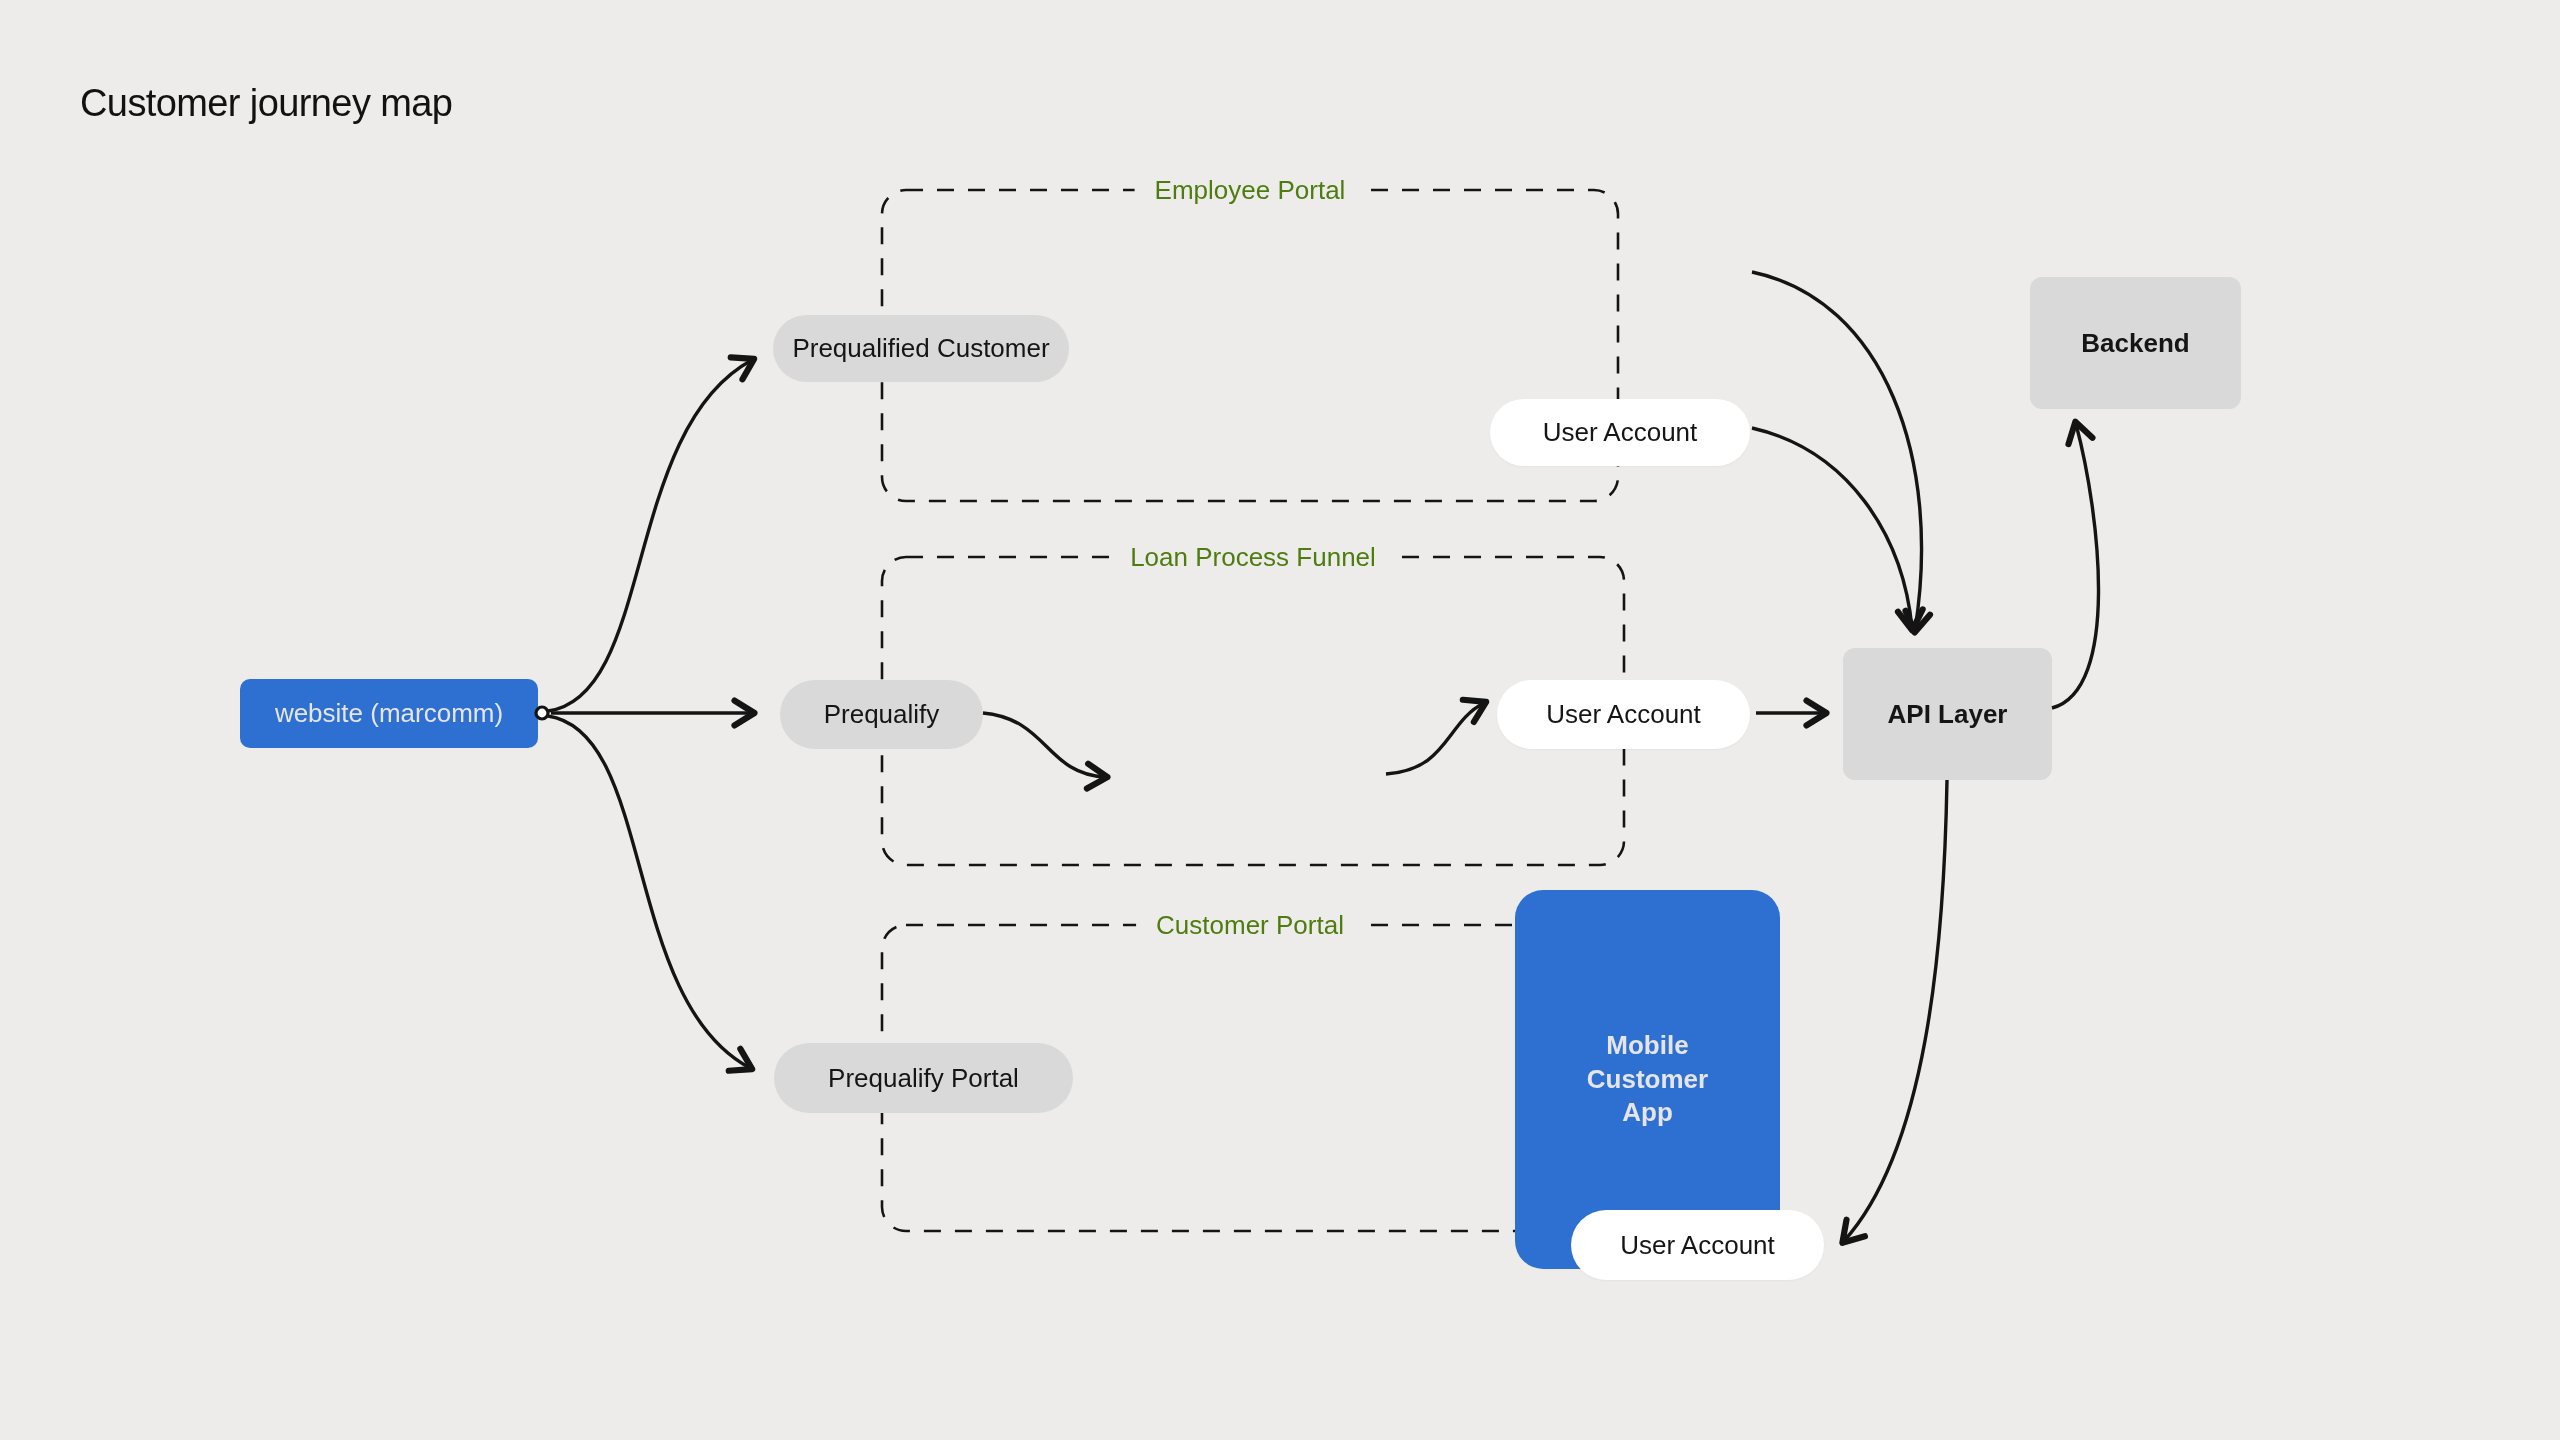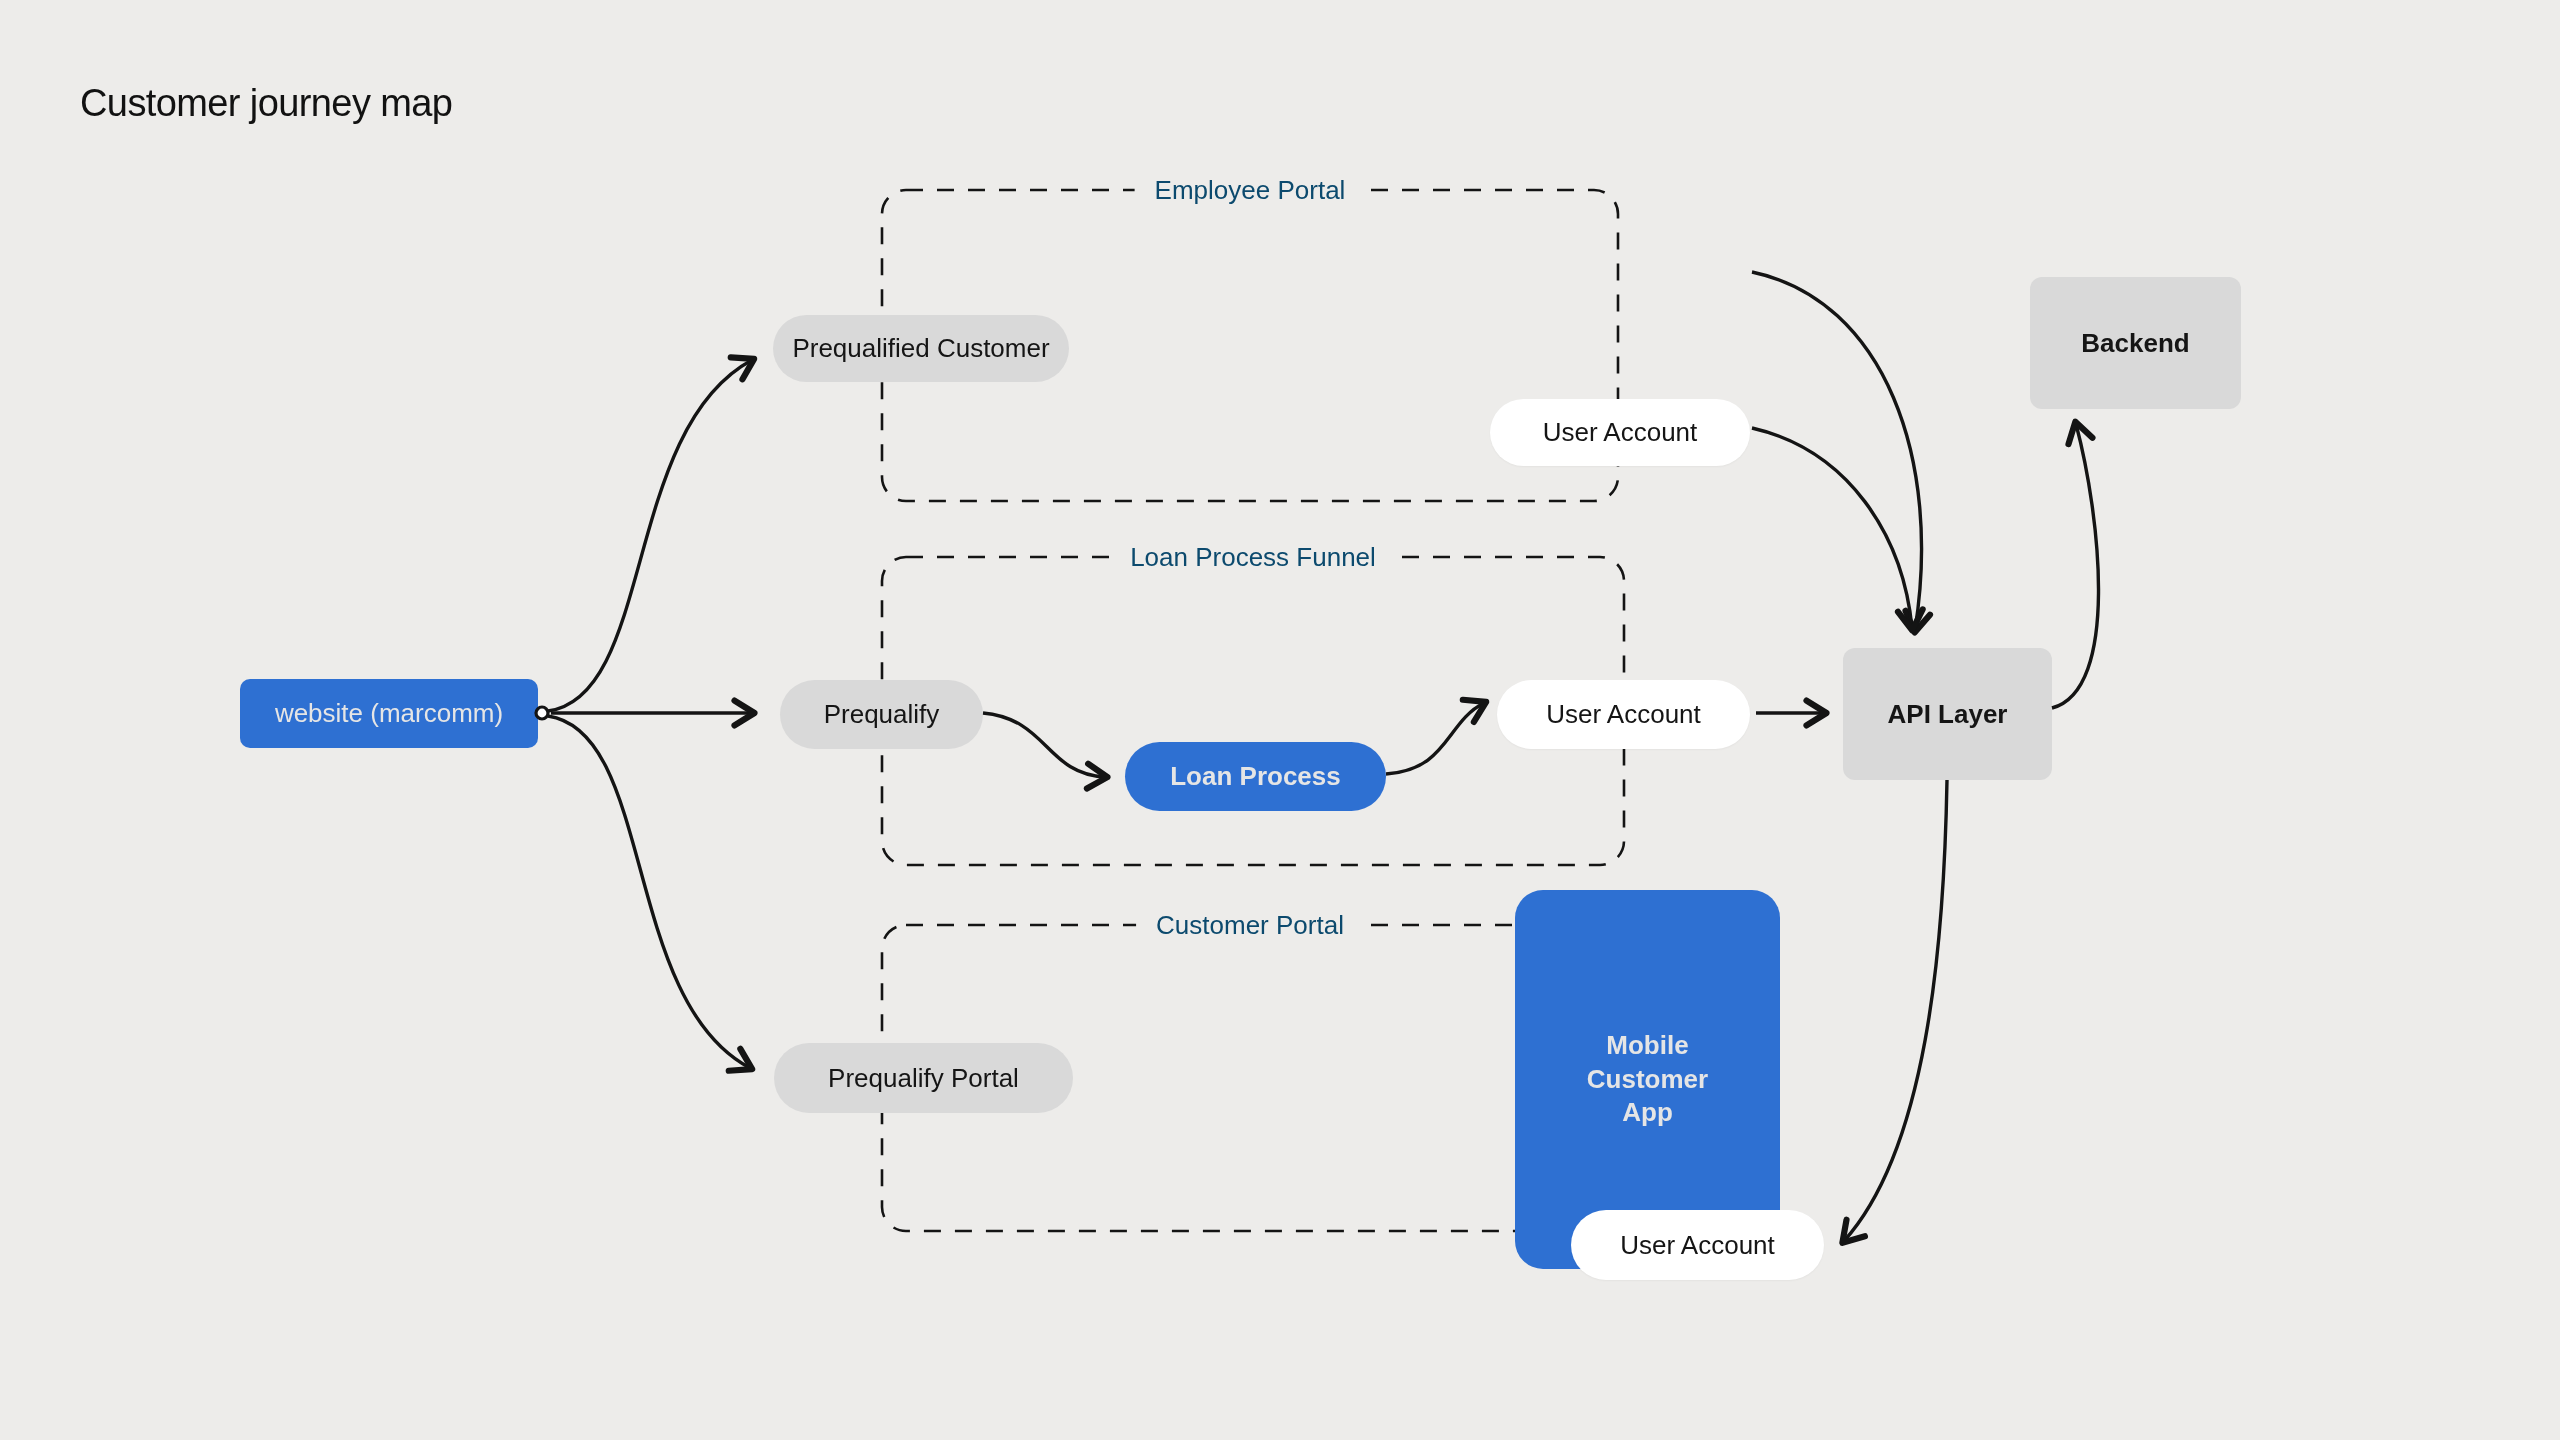--- a/index.html
+++ b/index.html
@@ -30,21 +30,21 @@
     font-size:38px;font-weight:500;letter-spacing:-.6px;color:#121212;
     z-index:2;
   }
 
   
   .group-rect{fill:none;stroke:var(--line);stroke-width:2.6;stroke-dasharray:17 14;}
 
   .group-label{
     position:absolute;transform:translateX(-50%);
     background:var(--bg);padding:0 20px;
-    font-size:26px;line-height:1;color:#0c4a6e;
+    font-size:26px;line-height:1;color:#4d7c0f;
     white-space:nowrap;
   }
 
   .node{
     position:absolute;display:flex;align-items:center;justify-content:center;
     font-size:26px;text-align:center;white-space:nowrap;
   }
   .pill{border-radius:999px;}
   .box{border-radius:12px;}
   .n-blue{background:var(--blue);color:#e5e5e5;}
@@ -81,21 +81,20 @@
 
     <div class="node n-gray pill" style="left:773px;top:315px;width:296px;height:67px;">Prequalified Customer</div>
 
 
     <div class="node n-white pill" style="left:1490px;top:399px;width:260px;height:67px;">User Account</div>
 
     <div class="node n-gray box semibold" style="left:2030px;top:277px;width:211px;height:132px;">Backend</div>
 
     <div class="node n-gray pill" style="left:780px;top:680px;width:203px;height:69px;">Prequalify</div>
 
-    <div class="node n-blue pill bold" style="left:1125px;top:742px;width:261px;height:69px;">Loan Process</div>
 
     <div class="node n-white pill" style="left:1497px;top:680px;width:253px;height:69px;">User Account</div>
 
     <div class="node n-gray box semibold" style="left:1843px;top:648px;width:209px;height:132px;">API Layer</div>
 
     <div class="node n-gray pill" style="left:774px;top:1043px;width:299px;height:70px;">Prequalify Portal</div>
 
     <div class="node n-blue bold" style="left:1515px;top:890px;width:265px;height:379px;border-radius:28px;">
       <span class="wrap-label">Mobile Customer App</span>
     </div>

